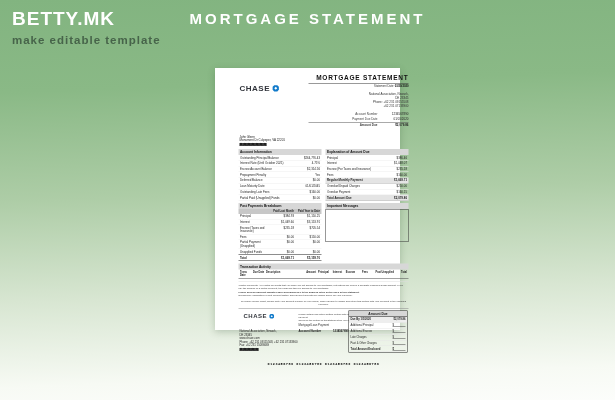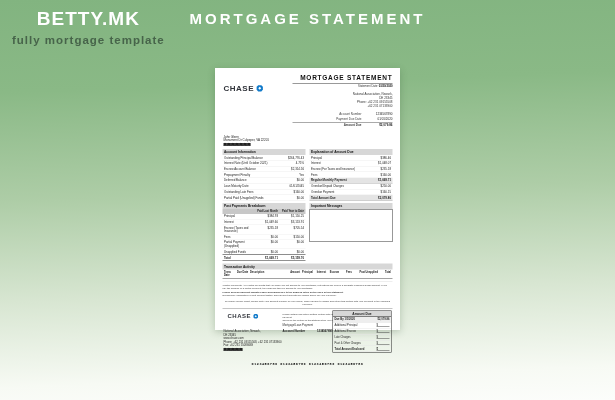--- a/index.html
+++ b/index.html
@@ -4,32 +4,32 @@
 <style>
   * { margin:0; padding:0; box-sizing:border-box; }
   html,body { width:615px; height:400px; }
   body { font-family:"Liberation Sans", sans-serif; }
   .canvas {
     position:relative; width:615px; height:400px; overflow:hidden;
     background:linear-gradient(178deg,#82b480 0%, #8ab986 22%, #aecda7 48%, #d8e6d2 72%, #f7faf4 92%, #fcfdfb 100%);
   }
   
   .brand { position:absolute; left:12px; top:8px; }
-  .brand-name { color:#ffffff; font-size:19px; font-weight:800; letter-spacing:1px;text-align:center; }
+  .brand-name { color:#ffffff; font-size:19px; font-weight:800; letter-spacing:1px; }
   .brand-sub { color:#47644a; font-size:11.5px; font-weight:600; letter-spacing:1px; margin-top:4px; }
   .banner-title {
     position:absolute; top:10px; left:0; right:0; text-align:center;
     color:#ffffff; font-size:15px; font-weight:700; letter-spacing:3px;
   }
   .dl-icons { position:absolute; top:14px; right:16px; display:flex; gap:9px; }
   .dl-icons svg { display:block; }
   
   .page {
     position:absolute; left:215px; top:68px; width:185px; height:262px;
-    background:#ffffff; box-shadow:0 2px 7px rgba(40,70,40,.25);
+    background:#ffffff; box-shadow:0 2px 7px rgba(40,70,40,.25);padding-left:16px;
   }
   .page-inner {
     width:370px; height:524px; transform:scale(.5); transform-origin:top left;
     padding:12px 15px; color:#222; font-size:6px; line-height:1.25;
   }
   .doc-header { position:relative; height:146px; }
   .chase-logo { display:flex; align-items:center; gap:4px; }
   .chase-word { font-size:16px; font-weight:700; letter-spacing:1px; color:#31343b; }
   .doc-header .chase-logo { position:absolute; left:2px; top:18px; }
   .hdr-right { position:absolute; right:0; top:0; text-align:right; width:200px; }
@@ -85,21 +85,21 @@
   .dbrow .blank { display:inline-block; min-width:26px; border-bottom:.6px solid #444; text-align:left; }
   .micr { text-align:center; font-weight:700; font-size:7px; letter-spacing:1px; margin-top:8px; color:#111; font-family:"Liberation Mono", monospace; }
 </style>
 </head>
 <body>
 
 <div class="canvas">
 
   <div class="brand">
     <div class="brand-name">BETTY.MK</div>
-    <div class="brand-sub">fully mortgage template</div>
+    <div class="brand-sub">make editable template</div>
   </div>
   <div class="banner-title">MORTGAGE STATEMENT</div>
 
 
   <div class="page">
     <div class="page-inner">
 
       <div class="doc-header">
         <div class="chase-logo">
           <span class="chase-word">CHASE</span>

